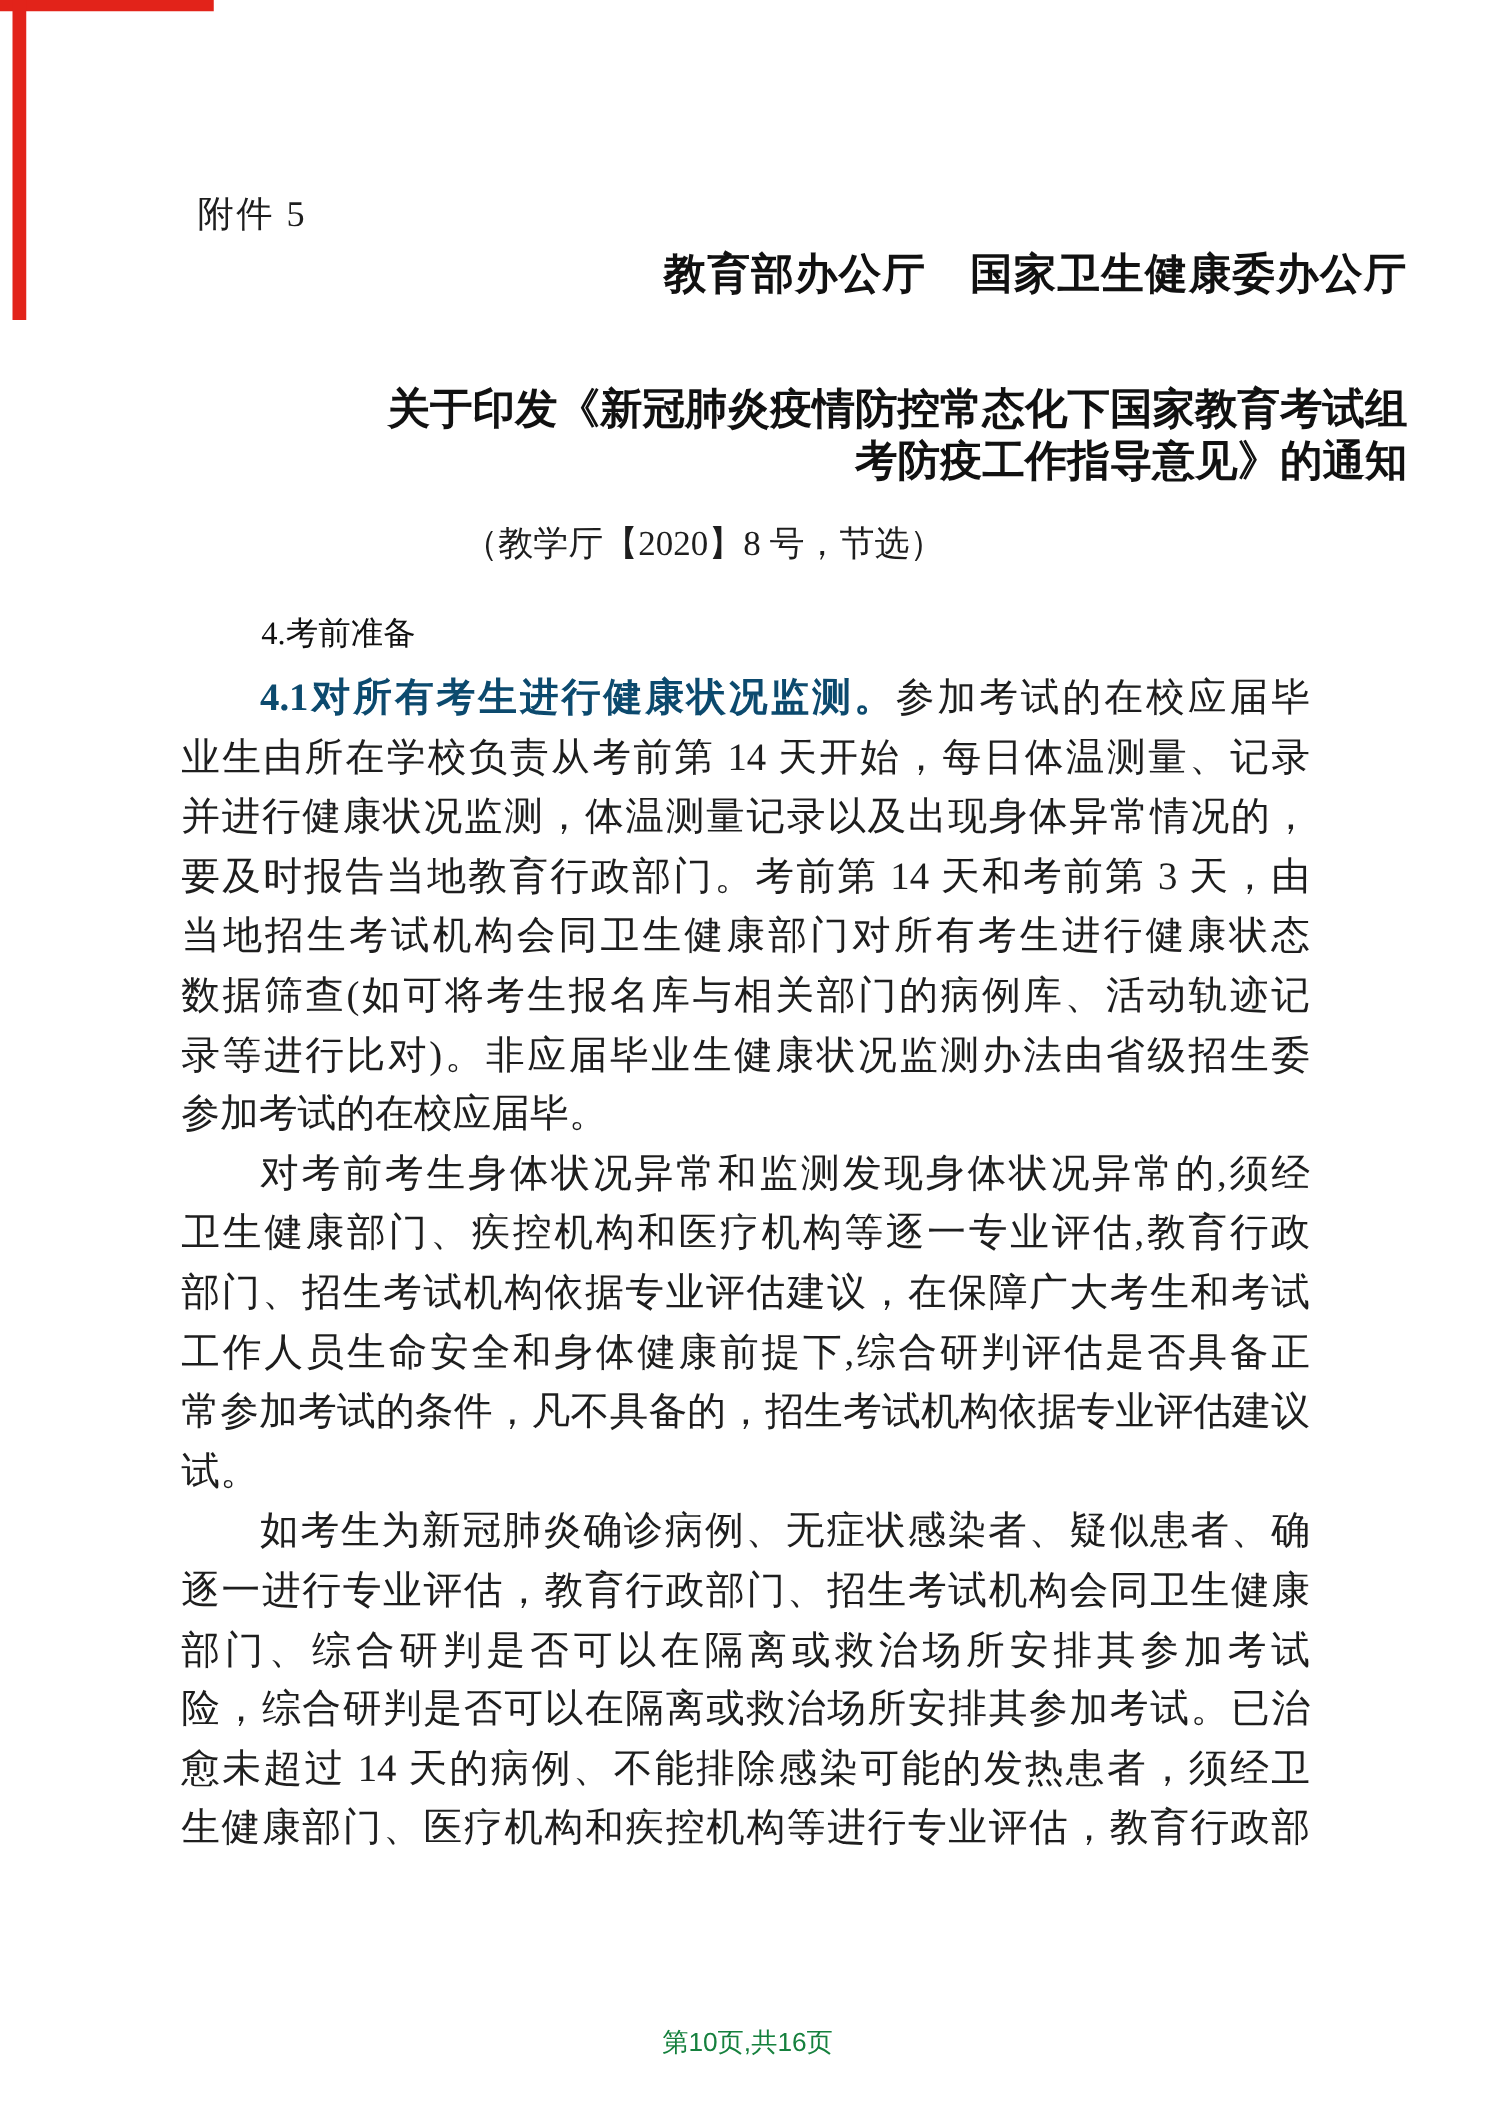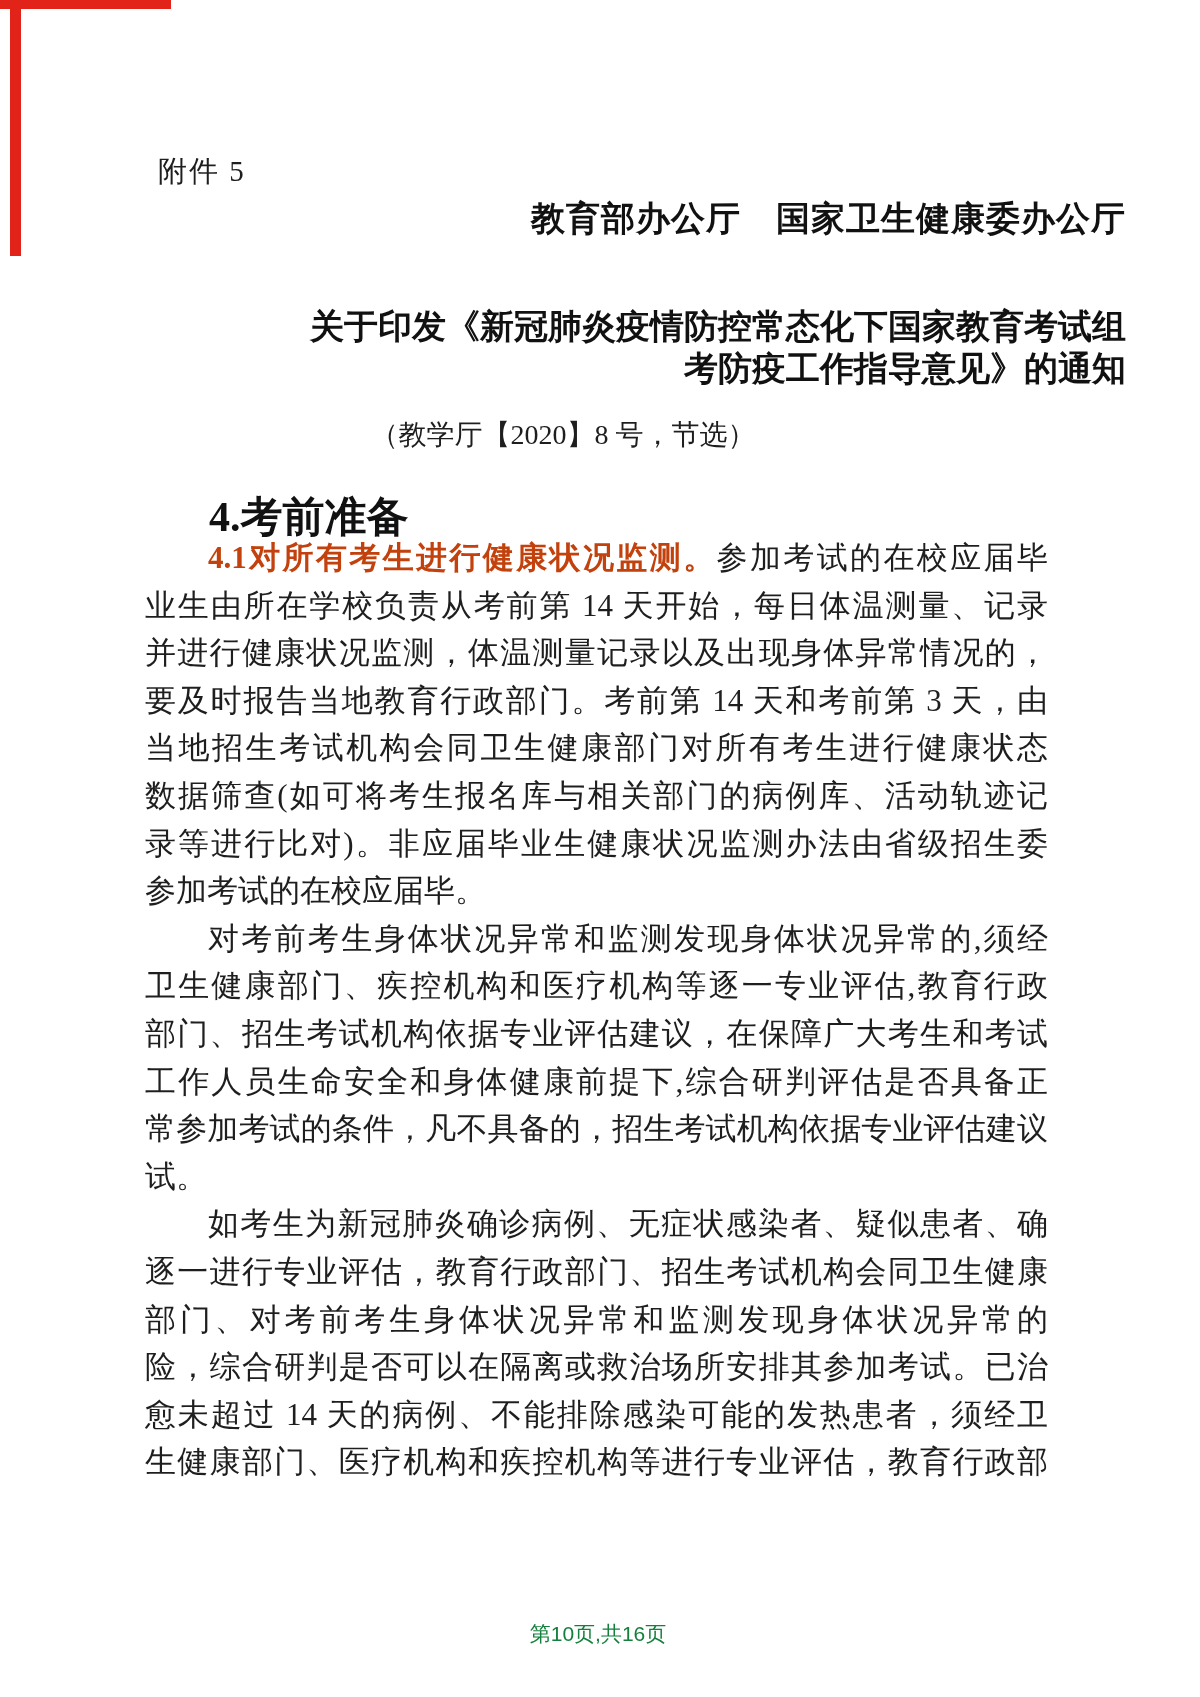--- a/index.html
+++ b/index.html
@@ -59,22 +59,22 @@
     width: 1126px;
     text-align: center;
     font-size: 28px;
     font-weight: normal;
     color: #1e1e1e;
     white-space: nowrap;
   }
   .section-heading {
     position: absolute;
     left: 209px; top: 489px;
-    font-size: 42px;
-    font-weight: bold;
+    font-size: 26px;
+    font-weight: normal;
     color: #111111;
     white-space: nowrap;
     text-align: right;
   }
   .body-text {
     position: absolute;
     left: 145px; top: 534px;
     width: 903px;
   }
   .bline {
@@ -82,21 +82,21 @@
     line-height: 47.6px;
     font-size: 31px;
     text-align: justify;
     text-align-last: justify;
     text-justify: inter-character;
     overflow: hidden;
     white-space: nowrap;
   }
   .bline.indent { padding-left: 63px; }
   .bline.short { text-align-last: left; }
-  .bold-run { font-weight: bold; color: #c2410c; }
+  .bold-run { font-weight: bold; color: #0c4a6e; }
   .page-footer {
     position: absolute;
     left: 0; top: 1620px;
     width: 1196px;
     text-align: center;
     font-family: "Liberation Sans", "DejaVu Sans", sans-serif;
     font-size: 21px;
     color: #15803d;
     white-space: nowrap;
   }
@@ -131,21 +131,21 @@
       <div class="bline">录等进行比对)。非应届毕业生健康状况监测办法由省级招生委</div>
       <div class="bline short">参加考试的在校应届毕。</div>
       <div class="bline indent">对考前考生身体状况异常和监测发现身体状况异常的,须经</div>
       <div class="bline">卫生健康部门、疾控机构和医疗机构等逐一专业评估,教育行政</div>
       <div class="bline">部门、招生考试机构依据专业评估建议，在保障广大考生和考试</div>
       <div class="bline">工作人员生命安全和身体健康前提下,综合研判评估是否具备正</div>
       <div class="bline">常参加考试的条件，凡不具备的，招生考试机构依据专业评估建议</div>
       <div class="bline short">试。</div>
       <div class="bline indent">如考生为新冠肺炎确诊病例、无症状感染者、疑似患者、确</div>
       <div class="bline">逐一进行专业评估，教育行政部门、招生考试机构会同卫生健康</div>
-      <div class="bline">部门、对考前考生身体状况异常和监测发现身体状况异常的</div>
+      <div class="bline">部门、综合研判是否可以在隔离或救治场所安排其参加考试</div>
       <div class="bline">险，综合研判是否可以在隔离或救治场所安排其参加考试。已治</div>
       <div class="bline">愈未超过 14 天的病例、不能排除感染可能的发热患者，须经卫</div>
       <div class="bline">生健康部门、医疗机构和疾控机构等进行专业评估，教育行政部</div>
     </div>
 
   <div class="page-footer">第10页,共16页</div>
 
 </div>
 
 </body></html>

